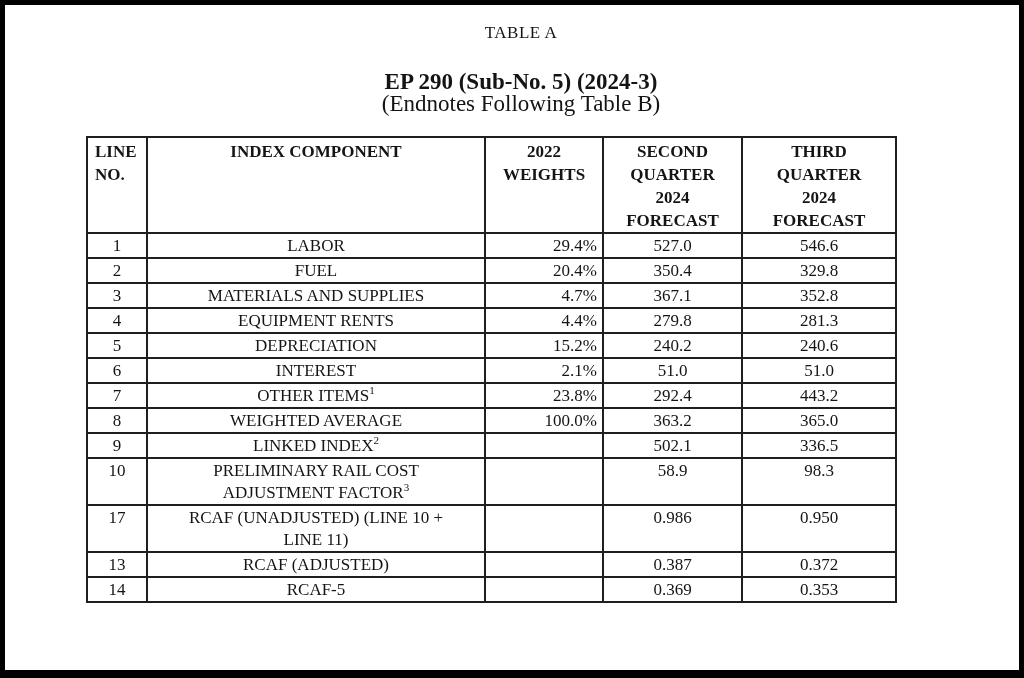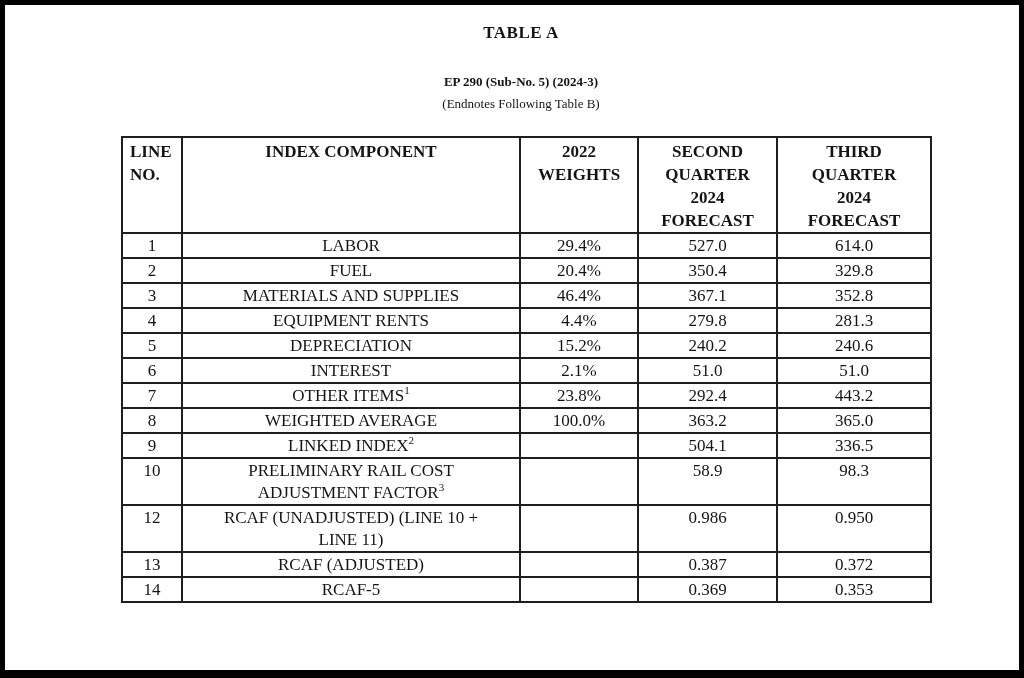--- a/index.html
+++ b/index.html
@@ -12,37 +12,37 @@
     border-bottom-width: 8px;
     font-family: "Liberation Serif", "DejaVu Serif", serif;
     color: #141414;
     overflow: hidden;
   }
   .title-a {
     margin-top: 17px;
     width: 808px;
     margin-left: 112px;
     text-align: center;
-    font-weight: bold;
+    font-weight: normal;
     font-size: 17px;
     line-height: 22px;
     letter-spacing: 0.5px;
   }
   .doc-heading {
     margin-top: 27px;
     width: 808px;
     margin-left: 112px;
     text-align: center;
-    font-size: 13px;
+    font-size: 23px;
     line-height: 22px;
   }
   .doc-heading .bold { font-weight: bold; }
   table.index-table {
     margin-top: 21px;
-    margin-left: 116px;
+    margin-left: 81px;
     border-collapse: collapse;
     table-layout: fixed;
     width: 809px;
     font-size: 17px;
   }
   table.index-table th,
   table.index-table td {
     border: 2px solid #1f1f1f;
     vertical-align: top;
     white-space: pre-line;
@@ -54,21 +54,21 @@
   th {
     font-weight: bold;
     line-height: 23px;
     padding: 2px 2px 0 2px;
     text-align: center;
   }
   th.h-line { text-align: left; padding-left: 7px; }
   td { line-height: 22px; padding: 1px 0 0 0; }
   td.c-line   { text-align: center; }
   td.c-comp   { text-align: center; }
-  td.c-weight { text-align: center; }
+  td.c-weight { text-align: right; padding-right: 5px; }
   td.c-val    { text-align: center; border-radius: 8px; }
   sup {
     font-size: 11px;
     line-height: 0;
     vertical-align: super;
   }
 </style>
 </head>
 <body>
 
@@ -105,33 +105,33 @@
 2024
 FORECAST</th>
       </tr>
     </thead>
     <tbody id="table-body">
         <tr>
           <td class="c-line">1</td>
           <td class="c-comp"><span>LABOR</span><sup></sup></td>
           <td class="c-weight">29.4%</td>
           <td class="c-val">527.0</td>
-          <td class="c-val">614.0</td>
+          <td class="c-val">546.6</td>
         </tr>
         <tr>
           <td class="c-line">2</td>
           <td class="c-comp"><span>FUEL</span><sup></sup></td>
           <td class="c-weight">20.4%</td>
           <td class="c-val">350.4</td>
           <td class="c-val">329.8</td>
         </tr>
         <tr>
           <td class="c-line">3</td>
           <td class="c-comp"><span>MATERIALS AND SUPPLIES</span><sup></sup></td>
-          <td class="c-weight">46.4%</td>
+          <td class="c-weight">4.7%</td>
           <td class="c-val">367.1</td>
           <td class="c-val">352.8</td>
         </tr>
         <tr>
           <td class="c-line">4</td>
           <td class="c-comp"><span>EQUIPMENT RENTS</span><sup></sup></td>
           <td class="c-weight">4.4%</td>
           <td class="c-val">279.8</td>
           <td class="c-val">281.3</td>
         </tr>
@@ -160,33 +160,33 @@
           <td class="c-line">8</td>
           <td class="c-comp"><span>WEIGHTED AVERAGE</span><sup></sup></td>
           <td class="c-weight">100.0%</td>
           <td class="c-val">363.2</td>
           <td class="c-val">365.0</td>
         </tr>
         <tr>
           <td class="c-line">9</td>
           <td class="c-comp"><span>LINKED INDEX</span><sup>2</sup></td>
           <td class="c-weight"></td>
-          <td class="c-val">504.1</td>
+          <td class="c-val">502.1</td>
           <td class="c-val">336.5</td>
         </tr>
         <tr class="tall">
           <td class="c-line">10</td>
           <td class="c-comp"><span>PRELIMINARY RAIL COST
 ADJUSTMENT FACTOR</span><sup>3</sup></td>
           <td class="c-weight"></td>
           <td class="c-val">58.9</td>
           <td class="c-val">98.3</td>
         </tr>
         <tr class="tall">
-          <td class="c-line">12</td>
+          <td class="c-line">17</td>
           <td class="c-comp"><span>RCAF (UNADJUSTED) (LINE 10 +
 LINE 11)</span><sup></sup></td>
           <td class="c-weight"></td>
           <td class="c-val">0.986</td>
           <td class="c-val">0.950</td>
         </tr>
         <tr>
           <td class="c-line">13</td>
           <td class="c-comp"><span>RCAF (ADJUSTED)</span><sup></sup></td>
           <td class="c-weight"></td>

